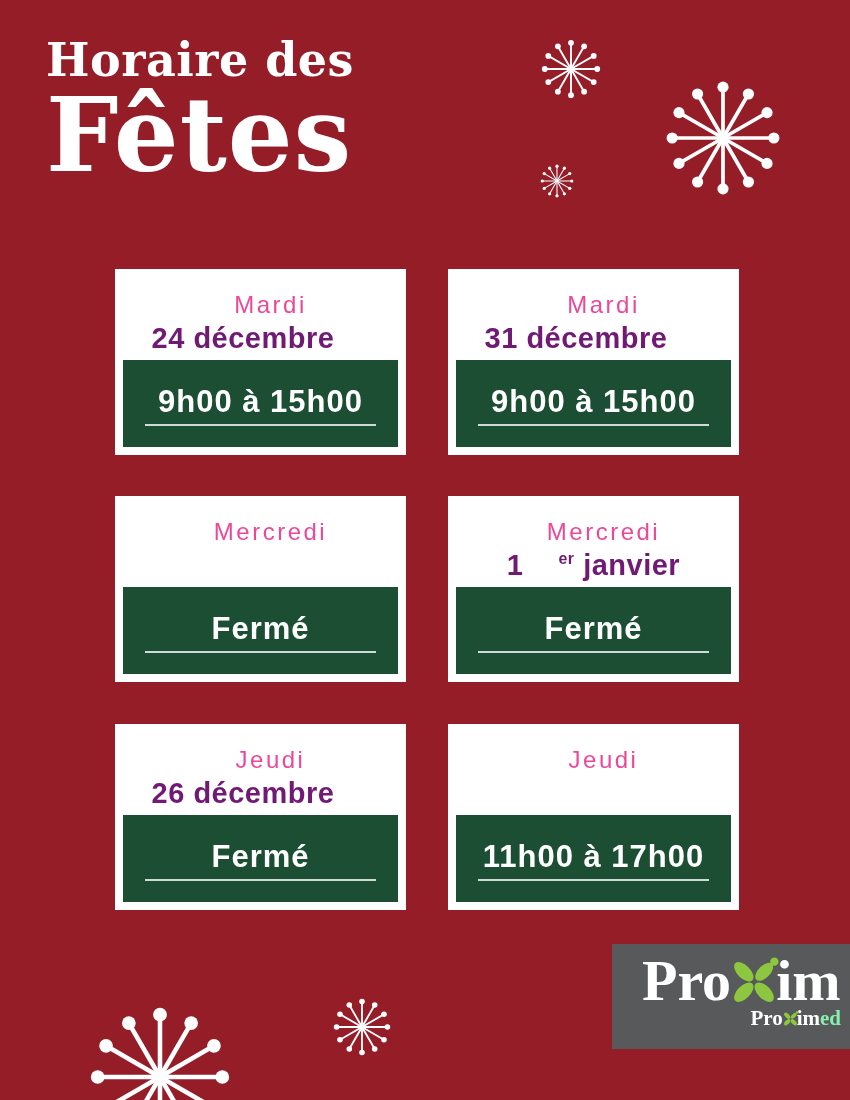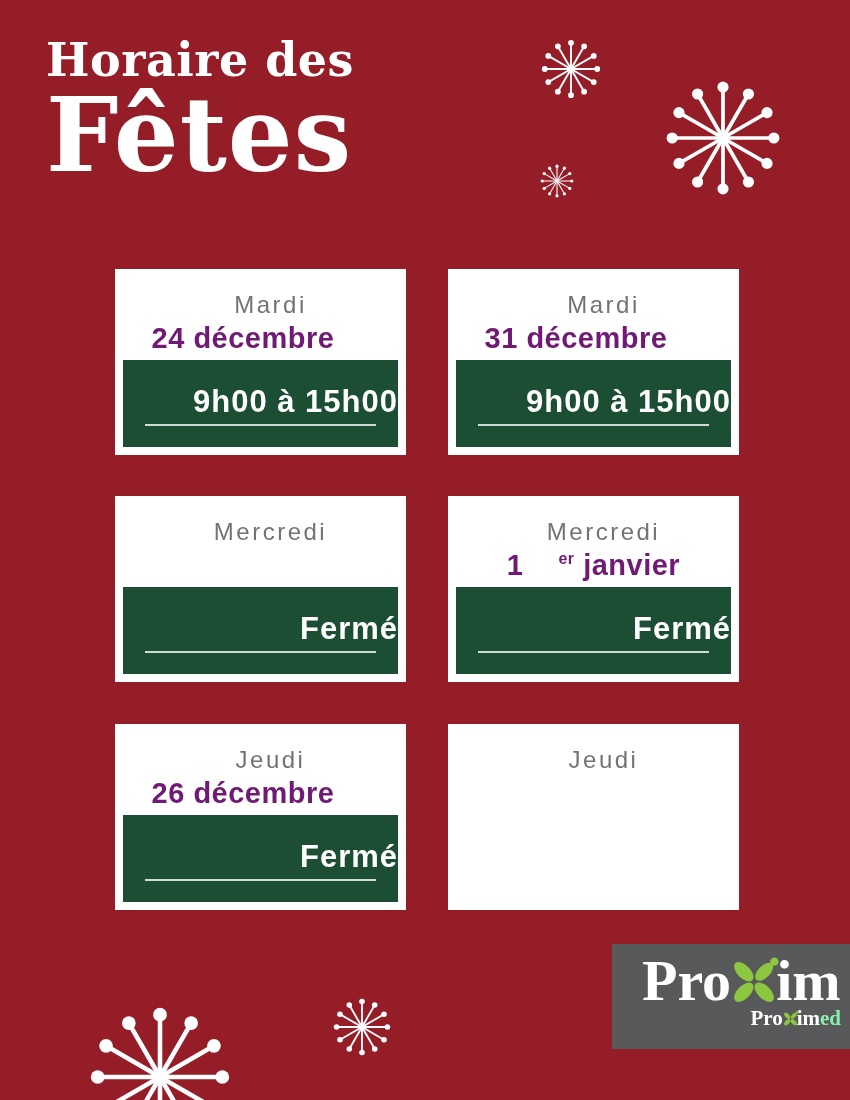--- a/index.html
+++ b/index.html
@@ -32,21 +32,21 @@
     position: absolute;
     width: 291px;
     height: 186px;
     background: #ffffff;
     text-align: center;
   }
   .card-day {
     margin-top: 24px;
     font-size: 24px;
     line-height: 1;
-    color: #737373;
+    color: #ec4899;
     letter-spacing: 2.5px;
     margin-left: 20px;
   }
   .card-date {
     margin-top: 7px;
     font-size: 29px;
     line-height: 1;
     font-weight: bold;
     color: #701a75;
     letter-spacing: 0.5px;
@@ -62,21 +62,21 @@
     left: 8px;
     right: 8px;
     bottom: 8px;
     height: 87px;
     background: #1C4E34;
   }
   .banner-text {
     position: absolute;
     left: 0; right: 0;
     top: 24px;
-    text-align: right;
+    text-align: center;
     color: #ffffff;
     font-size: 31px;
     line-height: 36px;
     font-weight: bold;
     letter-spacing: 1px;
   }
   .banner-underline {
     position: absolute;
     left: 8%;
     right: 8%;
@@ -234,20 +234,24 @@
     <div class="card-day">Jeudi</div>
     <div class="card-date"><span>26 décembre</span><sup></sup><span></span></div>
     <div class="card-banner">
       <div class="banner-text">Fermé</div>
       <div class="banner-underline"></div>
     </div>
   </div>
 
   <div class="card pos-r3c2">
     <div class="card-day">Jeudi</div>
+    <div class="card-banner">
+      <div class="banner-text">11h00 à 17h00</div>
+      <div class="banner-underline"></div>
+    </div>
   </div>
 
   <div class="logo-box">
     <div class="logo-main">
       <span>Pro</span>
       <svg class="logo-x-big" width="52" height="50" viewBox="0 0 54 54">
           <use href="#petalx"></use>
         </svg>
       <span>im</span>
     </div>

